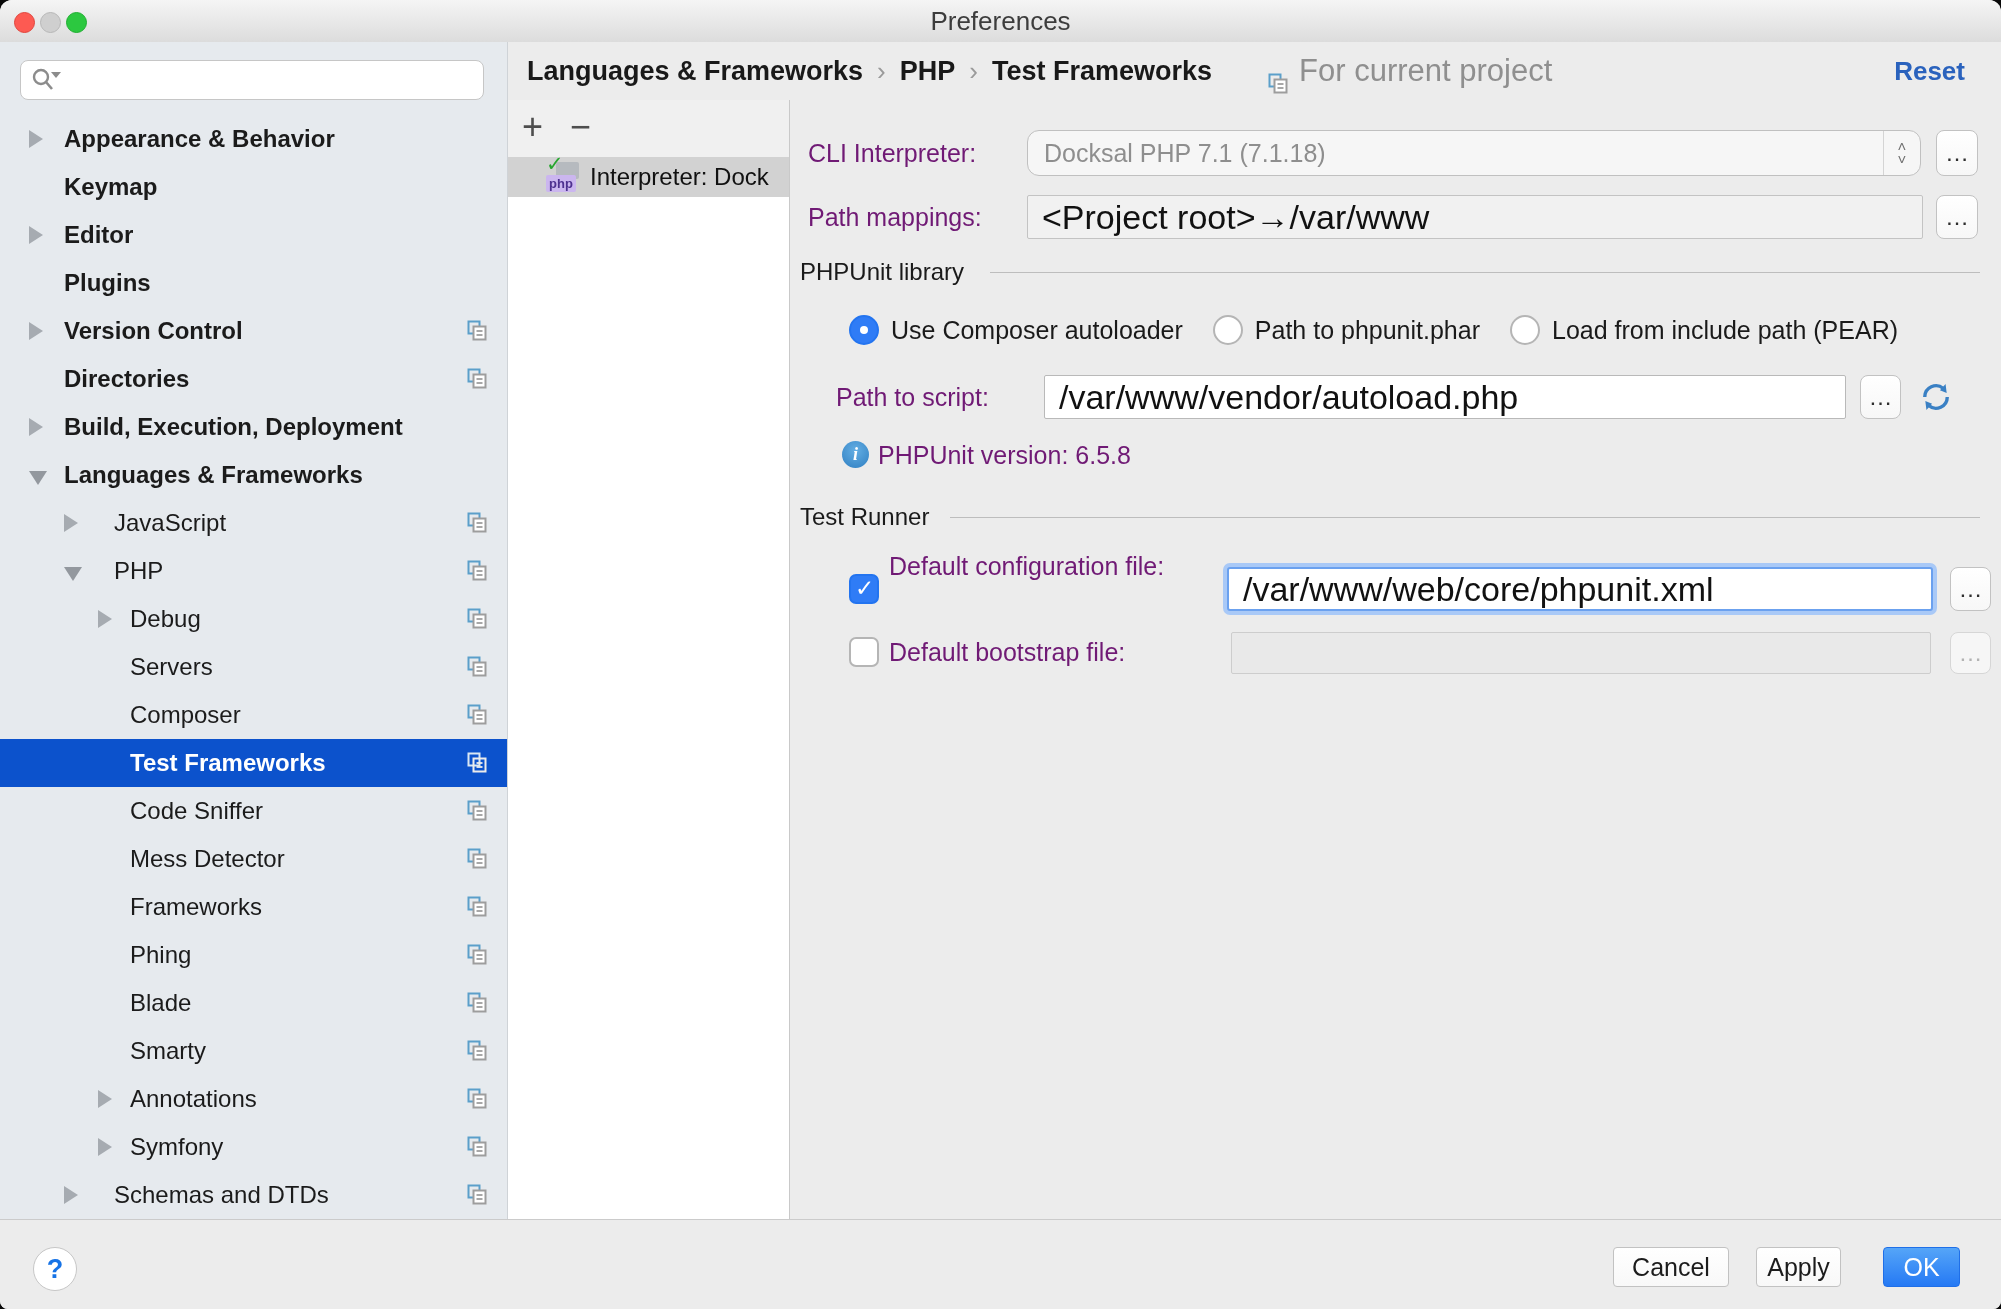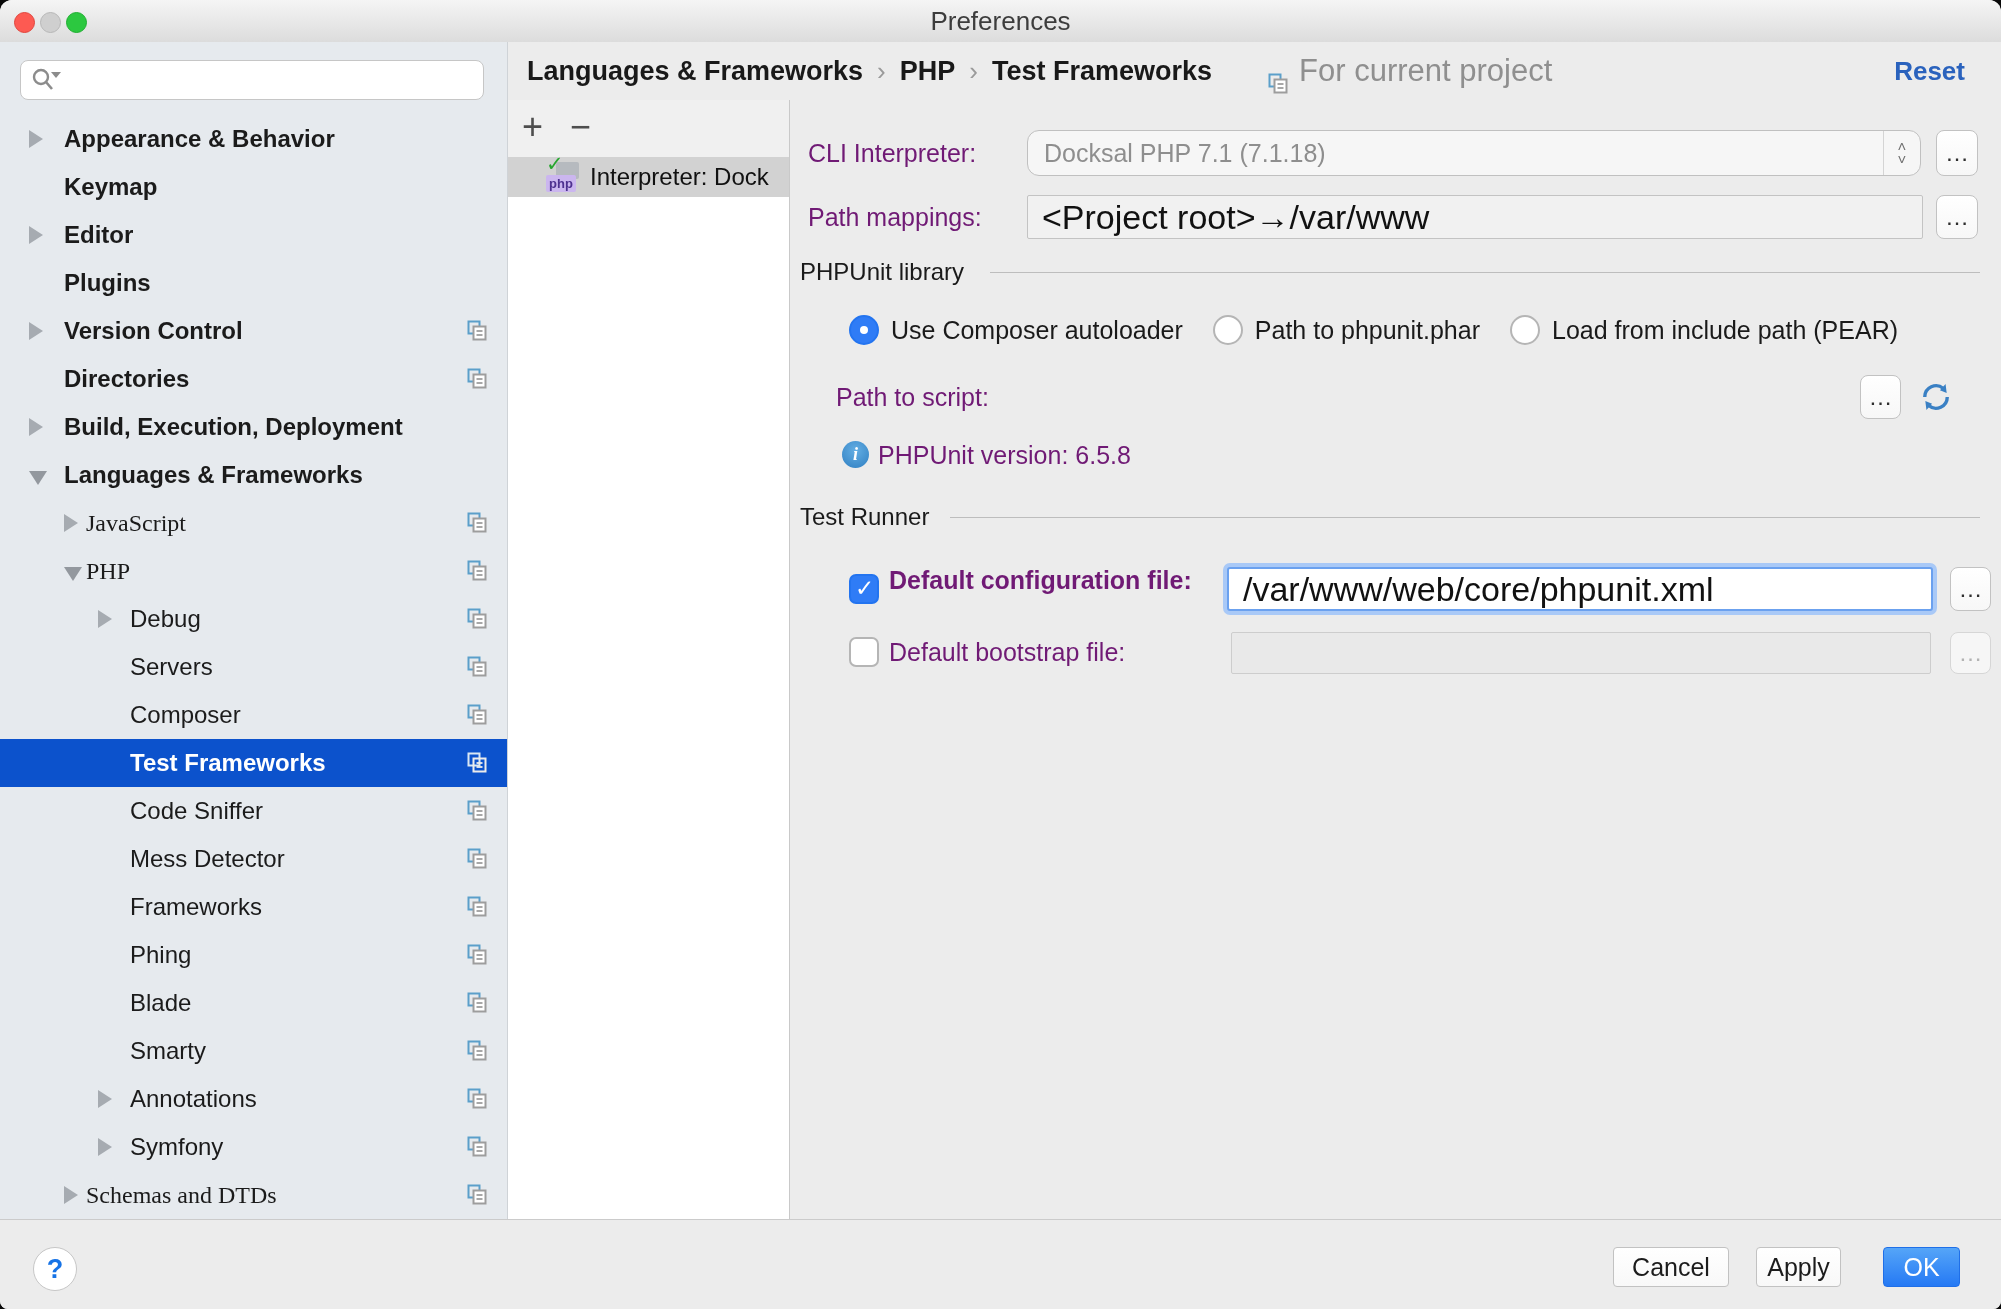--- a/index.html
+++ b/index.html
@@ -18,21 +18,21 @@
   .sidebar{position:absolute;left:0;top:42px;width:507px;height:1177px;background:#e6eaee;border-right:1px solid #cfd3d7;}
   .searchbox{position:absolute;left:20px;top:18px;width:462px;height:38px;background:#fff;border:1px solid #c6c6c6;border-radius:8px;}
   .search-icon-wrap{position:absolute;left:9px;top:6px;width:40px;height:26px;}
   .search-caret{position:absolute;left:30px;top:11px;width:0;height:0;border-left:5px solid transparent;border-right:5px solid transparent;border-top:6px solid #8c8c8c;}
   .search-input{position:absolute;left:52px;top:2px;width:400px;height:32px;border:none;outline:none;font-size:22px;background:transparent;}
 
   .tree{position:absolute;left:0;top:73px;width:100%;}
   .trow{position:relative;height:48px;cursor:default;}
   .trow .tlabel{position:absolute;top:0;line-height:48px;font-size:24px;color:#1b1b1b;white-space:nowrap;}
   .trow.bold .tlabel{font-weight:700;}
-  .trow.lvl0 .tlabel{left:64px;} .trow.lvl1 .tlabel{left:86px;font-family:Liberation Serif, serif;} .trow.lvl2 .tlabel{left:130px;}
+  .trow.lvl0 .tlabel{left:64px;} .trow.lvl1 .tlabel{left:114px;} .trow.lvl2 .tlabel{left:130px;}
   .trow .arrow{position:absolute;top:50%;transform:translateY(-50%);width:0;height:0;}
   .trow.lvl0 .arrow{left:29px;} .trow.lvl1 .arrow{left:64px;} .trow.lvl2 .arrow{left:98px;}
   .arrow.right{border-left:14px solid #a6abb1;border-top:9px solid transparent;border-bottom:9px solid transparent;}
   .arrow.down{border-top:14px solid #93989e;border-left:9px solid transparent;border-right:9px solid transparent;margin-top:3px;}
   .trow.selected{background:#0c52cc;}
   .trow.selected .tlabel{color:#fff;font-weight:700;}
   .copywrap{position:absolute;right:19px;top:50%;transform:translateY(-50%);width:21px;height:22px;}
   .copyicon .back{fill:none;stroke:#5b9fca;stroke-width:2;}
   .copyicon .front{fill:#fff;stroke:#9d9d9d;stroke-width:2;}
   .copyicon .ln{stroke:#9d9d9d;stroke-width:1.8;}
@@ -375,40 +375,43 @@
         <span class="radio"></span>
         <span class="rlabel">Path to phpunit.phar</span>
       </span>
       <span class="radio-item">
         <span class="radio"></span>
         <span class="rlabel">Load from include path (PEAR)</span>
       </span>
     </div>
 
     <span class="flabel" style="left:46px;top:275px;line-height:44px;">Path to script:</span>
+    <div class="field f-script">
+      <span class="fval">/var/www/vendor/autoload.php</span>
+    </div>
     <div class="browse" style="left:1070px;top:275px;width:41px;height:44px;line-height:42px;">…</div>
     <span class="refresh">
       <svg width="36" height="36" viewBox="0 0 32 32">
         <path d="M26 16a10 10 0 0 1-16.5 7.6" fill="none" stroke="#3a80c4" stroke-width="3"></path>
         <polygon points="6.5,19.5 12.5,22 7.5,27.5" fill="#3a80c4"></polygon>
         <path d="M6 16A10 10 0 0 1 22.5 8.4" fill="none" stroke="#3a80c4" stroke-width="3"></path>
         <polygon points="25.5,12.5 19.5,10 24.5,4.5" fill="#3a80c4"></polygon>
       </svg>
     </span>
 
     <span class="info-icon">i</span>
     <span class="flabel" style="left:88px;top:340px;line-height:30px;">PHPUnit version: 6.5.8</span>
 
     <div class="section sec-runner">
       <span class="stitle">Test Runner</span>
       <span class="sline"></span>
     </div>
 
     <span class="cb on" style="left:59px;top:474px;"></span>
-    <span class="flabel" style="left:99px;top:456px;line-height:48px;font-weight:bold;">Default configuration file:</span>
+    <span class="flabel" style="left:99px;top:442px;line-height:48px;">Default configuration file:</span>
     <div class="field f-config">
       <span class="fval">/var/www/web/core/phpunit.xml</span>
     </div>
     <div class="browse" style="left:1160px;top:467px;width:41px;height:44px;line-height:42px;">…</div>
 
     <span class="cb" style="left:59px;top:537px;"></span>
     <span class="flabel" style="left:99px;top:530px;line-height:44px;">Default bootstrap file:</span>
     <div class="field f-boot">
       <span class="fval"></span>
     </div>

